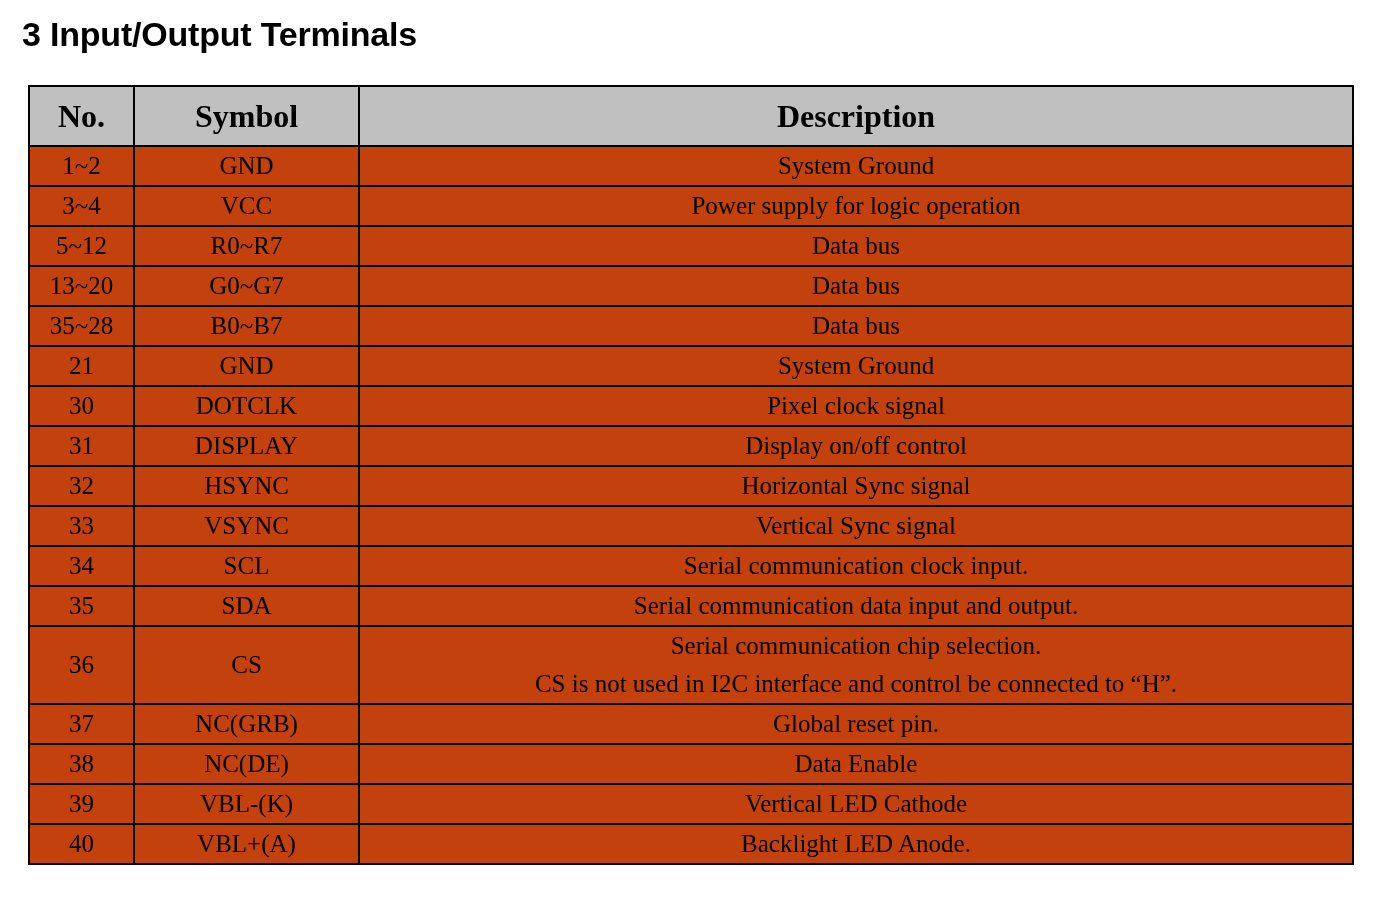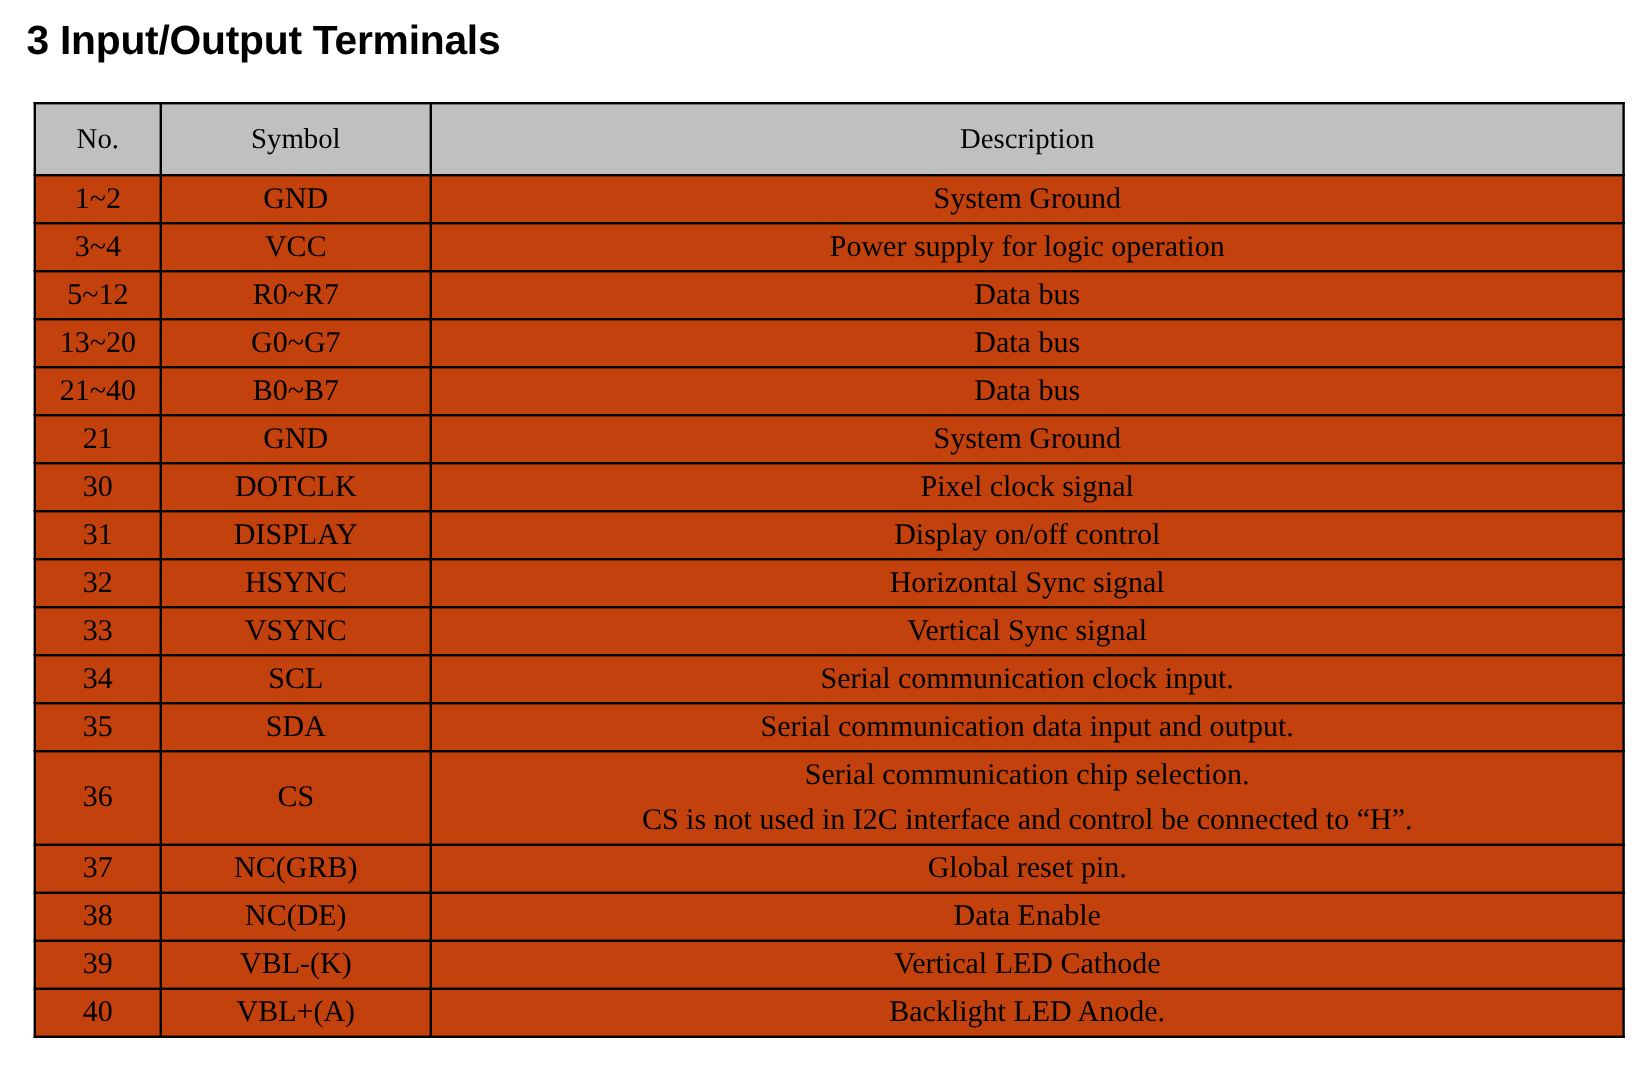--- a/index.html
+++ b/index.html
@@ -49,24 +49,24 @@
   table.io-table col.c-desc  { width: 994px; }
 
   table.io-table th,
   table.io-table td {
     border: 2px solid #000000;
     padding: 0;
     vertical-align: middle;
   }
   table.io-table thead th {
     background: #c0c0c0;
-    font-weight: normal;
+    font-weight: bold;
     text-align: center;
     height: 58px;
-    font-size: 24px;
+    font-size: 32px;
   }
   table.io-table tbody td {
     height: 37px;
     background: #c2410c;
   }
   td.col-no, td.col-sym {
     text-align: center;
     white-space: nowrap;
   }
   td.col-desc {
@@ -126,21 +126,21 @@
             </td>
           </tr>
           <tr>
             <td class="col-no">13~20</td>
             <td class="col-sym">G0~G7</td>
             <td class="col-desc">
               <span class="desc-line">Data bus</span>
             </td>
           </tr>
           <tr>
-            <td class="col-no">21~40</td>
+            <td class="col-no">35~28</td>
             <td class="col-sym">B0~B7</td>
             <td class="col-desc">
               <span class="desc-line">Data bus</span>
             </td>
           </tr>
           <tr>
             <td class="col-no">21</td>
             <td class="col-sym">GND</td>
             <td class="col-desc">
               <span class="desc-line">System Ground</span>

